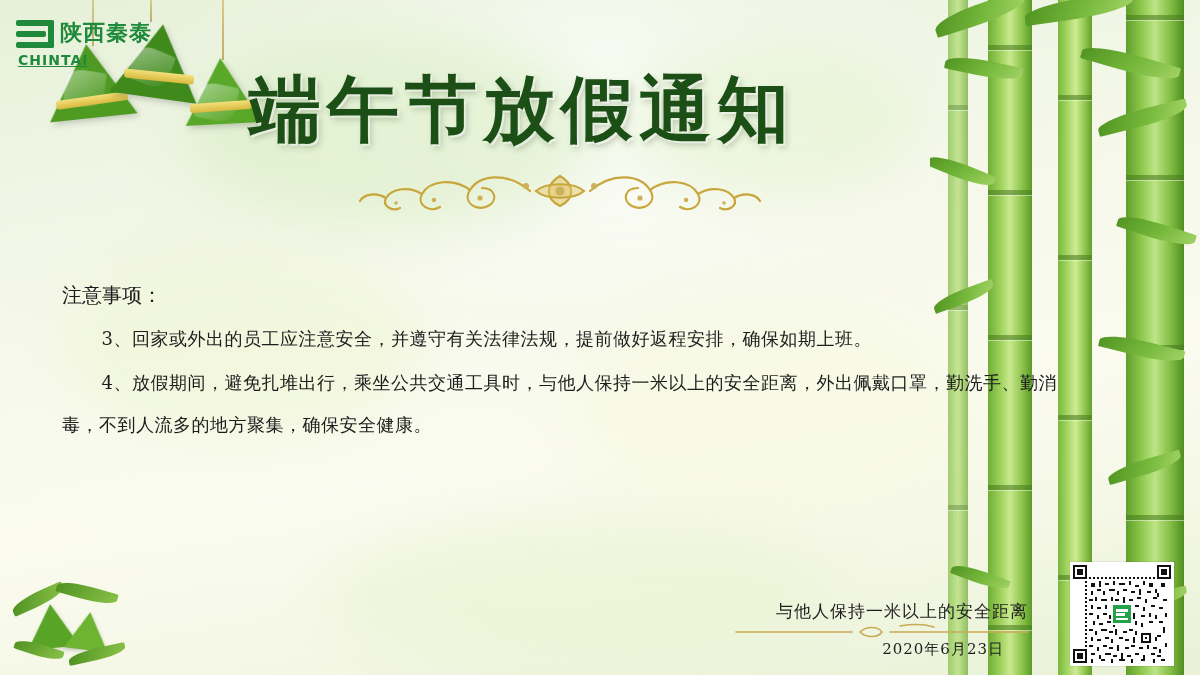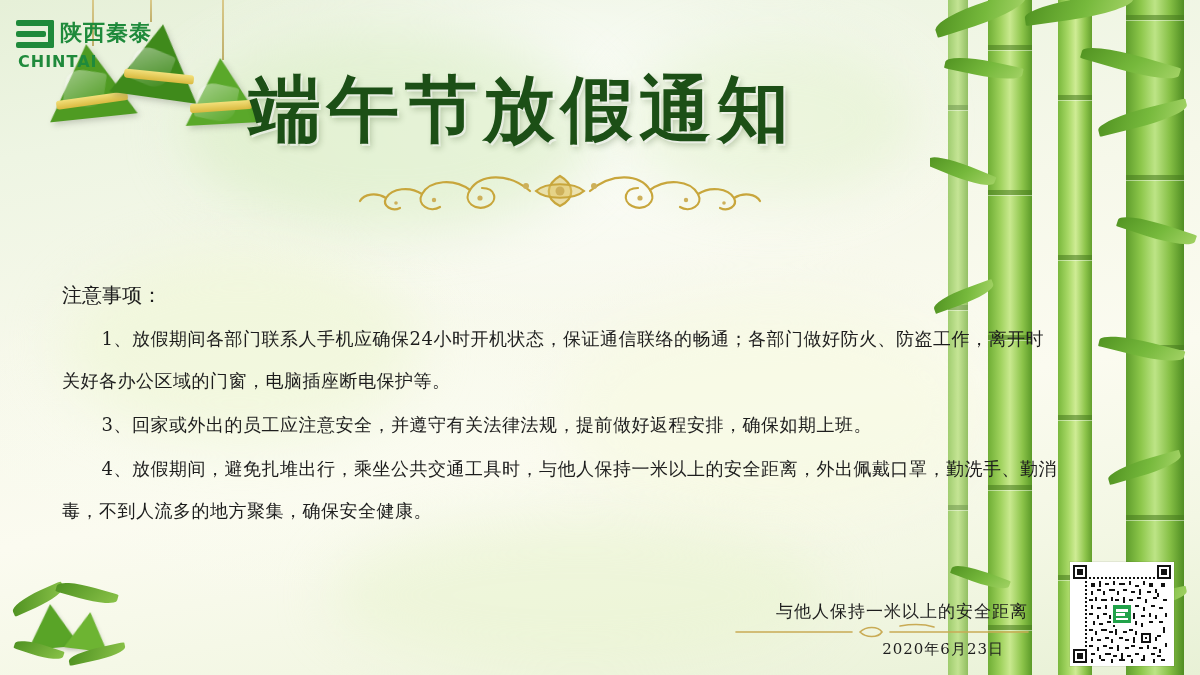--- a/index.html
+++ b/index.html
@@ -97,21 +97,21 @@
   .logo-mark i:nth-child(1) { top: 2px;  width: 38px; }
   .logo-mark i:nth-child(2) { top: 13px; width: 30px; }
   .logo-mark i:nth-child(3) { top: 24px; width: 38px; }
   .logo-mark i:nth-child(4) { top: 2px; left: 32px; width: 6px; height: 28px; }
   .logo-cn {
     font-family: "DejaVu Sans", sans-serif;
     font-weight: bold; font-size: 22px; color: #1f8a3b; letter-spacing: 1px;
   }
   .logo-en {
     position: absolute; left: 2px; top: 34px;
-    font-size: 16px; color: #1f8a3b; letter-spacing: 1px; font-weight: bold;
+    font-size: 14px; color: #1f8a3b; letter-spacing: 1px; font-weight: bold; text-decoration: underline;
   }
 
   
   .title {
     position: absolute; left: 0; right: 156px; top: 62px;
     text-align: center;
     font-family: "DejaVu Serif", "Liberation Serif", serif;
     font-weight: bold;
     font-size: 72px;
     letter-spacing: 6px;
@@ -294,21 +294,20 @@
         <circle cx="66" cy="35" r="1.8"></circle>
         <circle cx="394" cy="35" r="1.8"></circle>
       </g>
     </svg>
   </div>
 
 
   <div class="notes-label">注意事项：</div>
 
   <div class="body">
-    <p>1、放假期间各部门联系人手机应确保24小时开机状态，保证通信联络的畅通；各部门做好防火、防盗工作，离开时关好各办公区域的门窗，电脑插座断电保护等。</p>
     <p>3、回家或外出的员工应注意安全，并遵守有关法律法规，提前做好返程安排，确保如期上班。</p>
     <p>4、放假期间，避免扎堆出行，乘坐公共交通工具时，与他人保持一米以上的安全距离，外出佩戴口罩，勤洗手、勤消毒，不到人流多的地方聚集，确保安全健康。</p>
   </div>
 
   <div class="sign-company">与他人保持一米以上的安全距离</div>
   <div class="sign-flourish">
     <svg width="300" height="20" viewBox="0 0 300 20">
       <g fill="none" stroke="#c9ab55" stroke-width="1.6" stroke-linecap="round">
         <path d="M4 10 H120"></path>
         <path d="M128 10 C134 4 146 4 150 10 C146 16 134 16 128 10 Z"></path>

